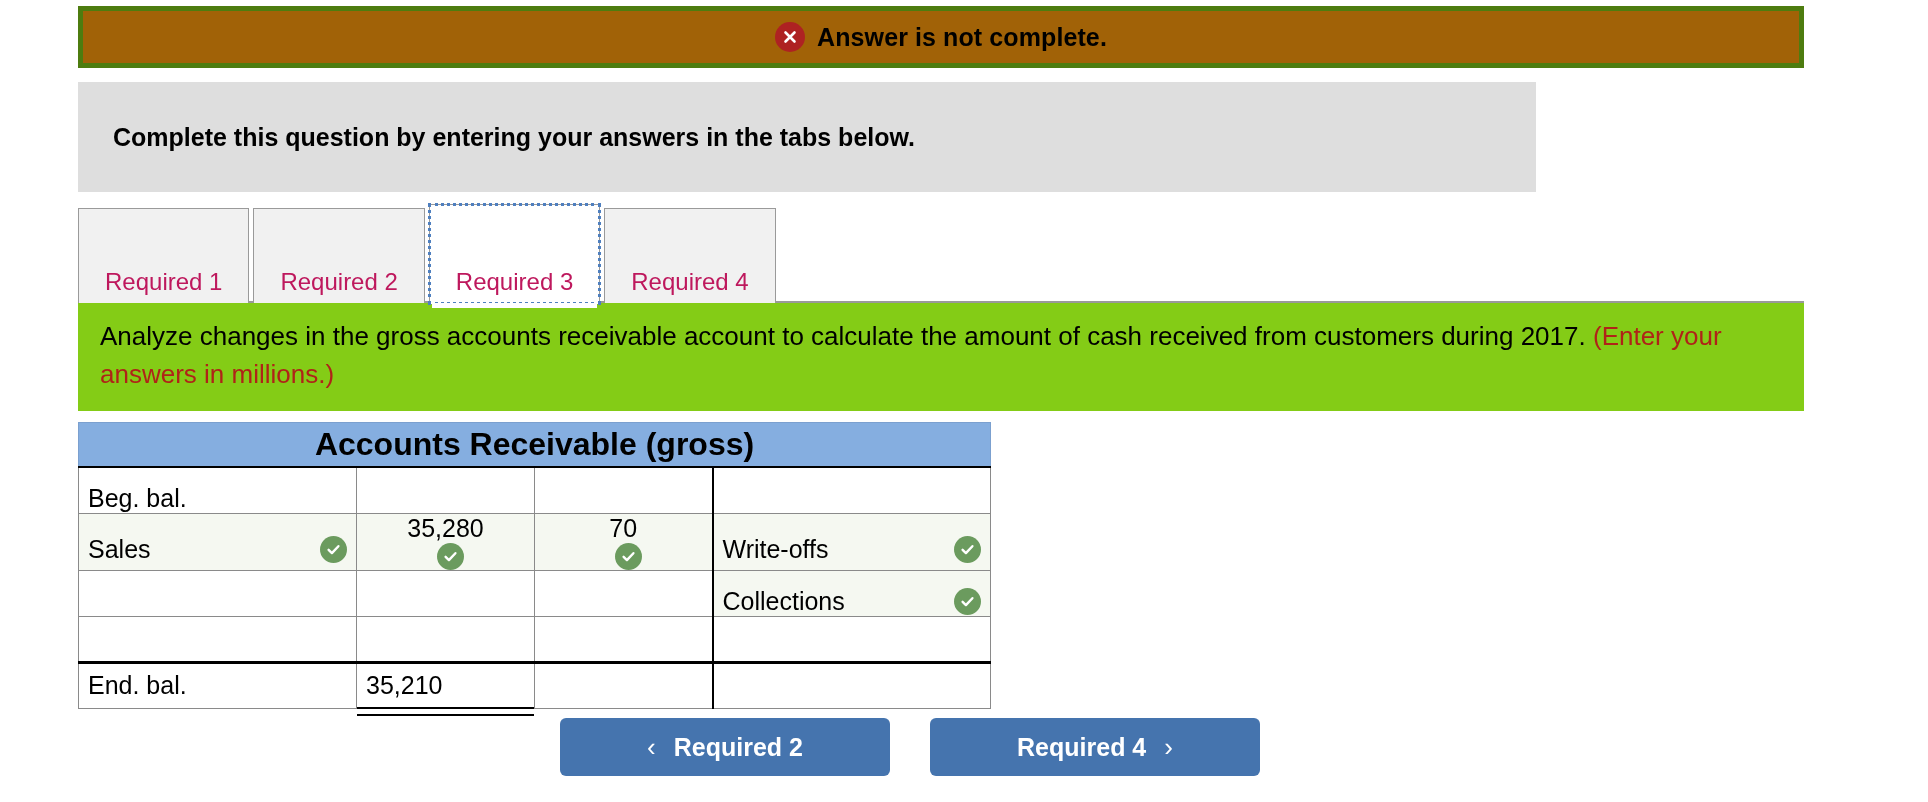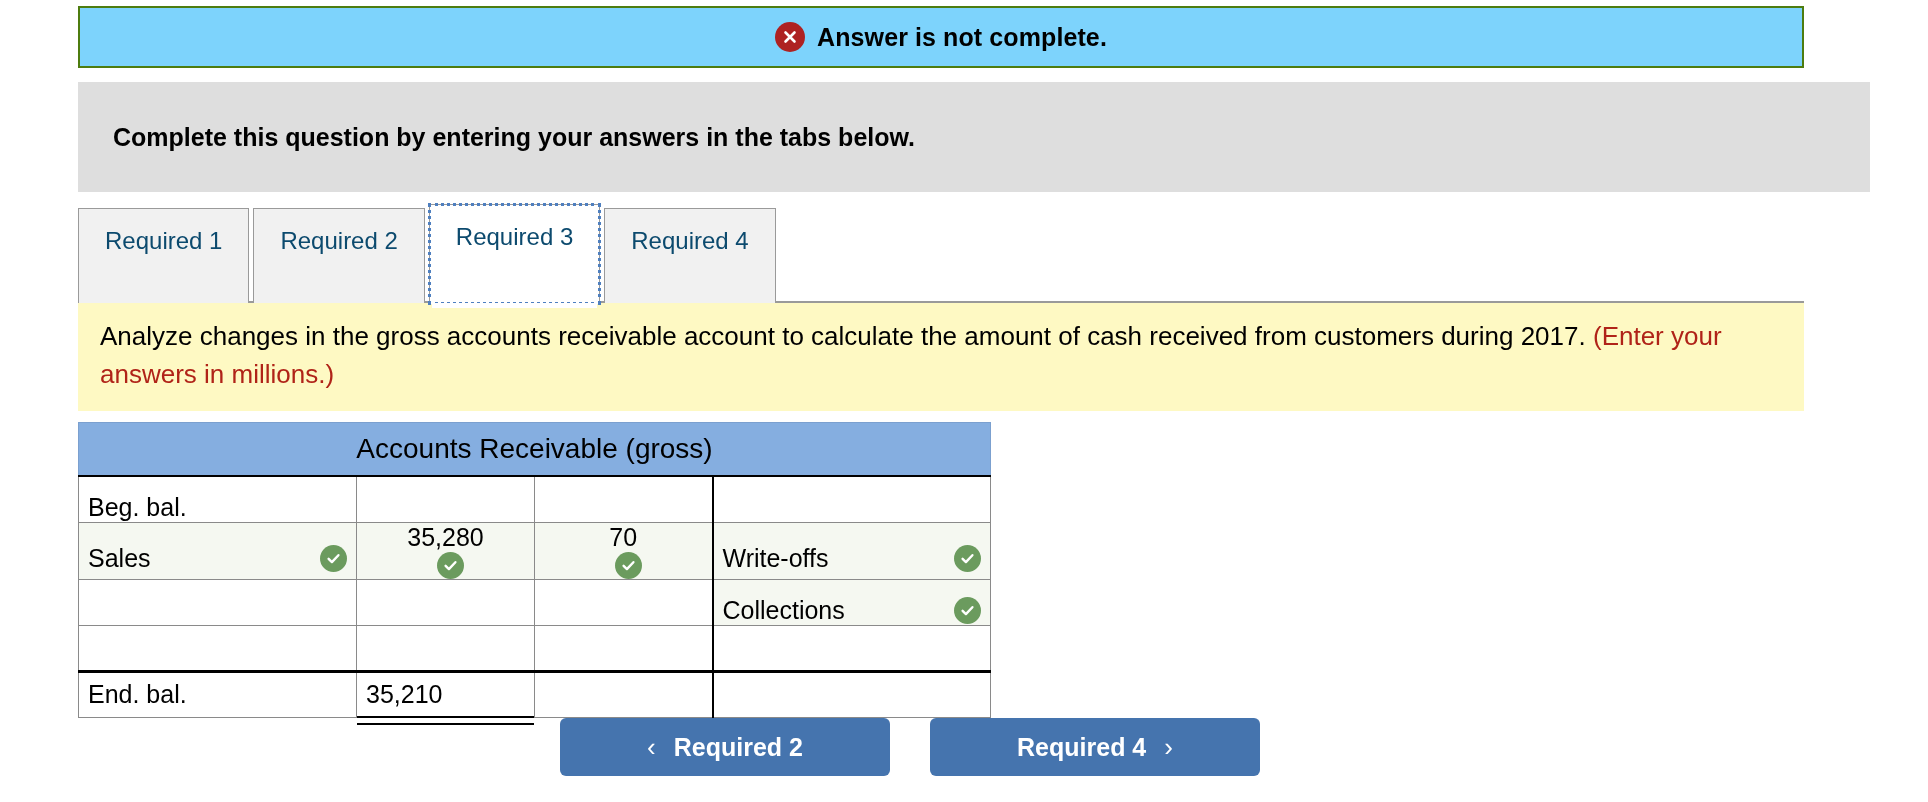--- a/index.html
+++ b/index.html
@@ -21,22 +21,22 @@
     height: 802px;
   }
 
   
   .alert-banner {
     position: absolute;
     left: 78px;
     top: 6px;
     width: 1726px;
     height: 62px;
-    background: #7dd3fc;
-    border: 2px solid #4d7c0f;
+    background: #a16207;
+    border: 5px solid #4d7c0f;
     box-sizing: border-box;
     display: flex;
     align-items: center;
     justify-content: center;
   }
   .alert-inner {
     display: flex;
     align-items: center;
     gap: 12px;
   }
@@ -56,21 +56,21 @@
     font-weight: bold;
     letter-spacing: 0.1px;
     color: #000;
   }
 
   
   .grey-bar {
     position: absolute;
     left: 78px;
     top: 82px;
-    width: 1792px;
+    width: 1458px;
     height: 110px;
     background: #dedede;
     box-sizing: border-box;
     display: flex;
     align-items: center;
   }
   .grey-bar-text {
     margin-left: 35px;
     font-size: 25px;
     font-weight: bold;
@@ -93,25 +93,25 @@
     align-items: flex-end;
     height: 100px;
   }
   .tab {
     height: 96px;
     box-sizing: border-box;
     background: #f1f1f1;
     border: 1px solid #9a9a9a;
     border-bottom: none;
     display: flex;
-    align-items: flex-start;
+    align-items: flex-end;
     justify-content: center;
-    padding: 18px 26px;
+    padding: 8px 26px;
     font-size: 24px;
-    color: #0c4a6e;
+    color: #be185d;
     position: relative;
     margin-right: 4px;
   }
   .tab.selected {
     background: #ffffff;
     outline: 3px dotted #4e7fbf;
     outline-offset: -2px;
     z-index: 3;
     height: 100px;
     margin-top: 30px;
@@ -134,21 +134,21 @@
     z-index: 4;
   }
 
   
   .question-box {
     position: absolute;
     left: 78px;
     top: 303px;
     width: 1726px;
     height: 108px;
-    background: #fef9c3;
+    background: #84cc16;
     box-sizing: border-box;
     padding: 14px 30px 0 22px;
   }
   .question-text {
     font-size: 26px;
     line-height: 38px;
     color: #000;
   }
   .question-note {
     color: #b02318;
@@ -169,24 +169,24 @@
     box-sizing: border-box;
     font-size: 25px;
     font-weight: normal;
     color: #000;
     padding: 0 9px;
     vertical-align: middle;
     background: #ffffff;
   }
   .taccount th.tt-header {
     background: #85aee0;
-    font-weight: normal;
+    font-weight: bold;
     text-align: center;
-    font-size: 28px;
-    height: 53px;
+    font-size: 32px;
+    height: 44px;
     border: 1px solid #7ba0cf;
     border-bottom: 2px solid #000000;
   }
   .col-a { width: 278px; }
   .col-b { width: 178px; }
   .col-c { width: 178px; }
   .col-d { width: 278px; }
 
   .cell-flex {
     display: flex;

